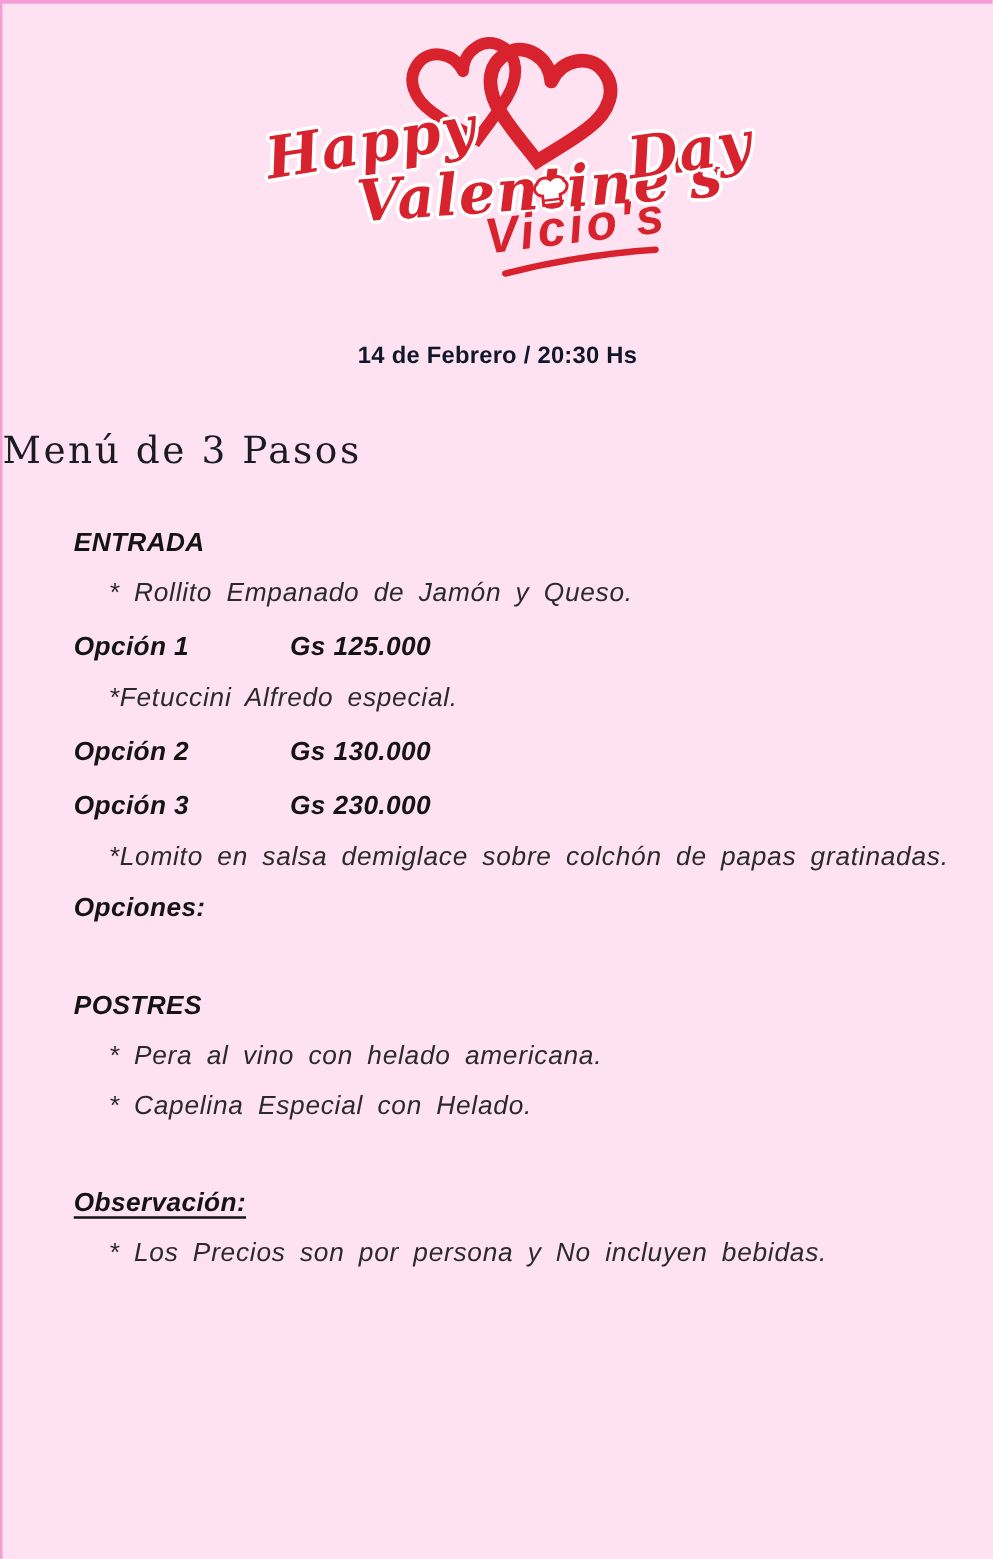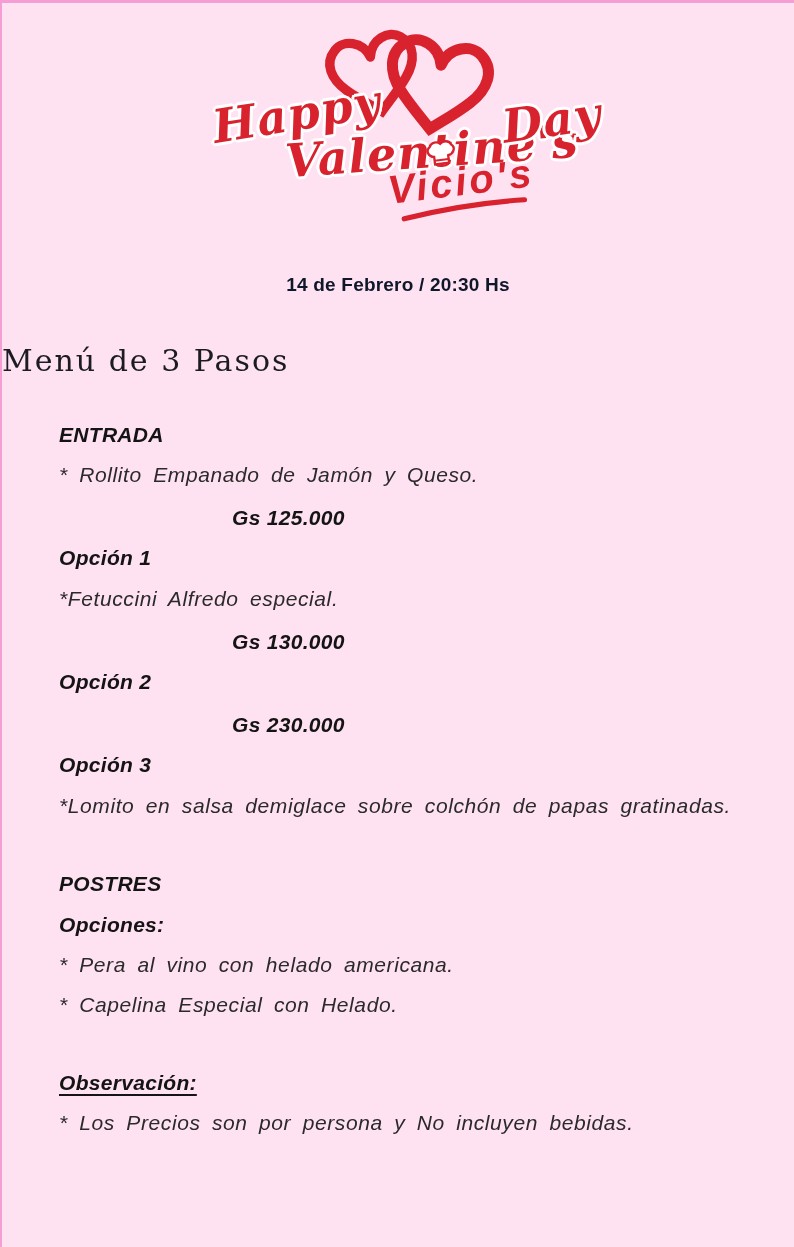--- a/index.html
+++ b/index.html
@@ -98,27 +98,28 @@
     letter-spacing: 0.3px;
   }
   .item {
     font-style: italic;
     font-size: 21px;
     color: #2a2a2a;
     letter-spacing: 0.6px;
     word-spacing: 5px;
     margin-top: 16px;
     white-space: nowrap;
+    margin-left: 28px;
   }
   .gap-section { margin-top: 54px; }
   .option-row {
     display: flex;
     margin-top: 19px;
   }
-  .option-label { width: 173px; margin-top: 40px; }
+  .option-label { width: 173px; }
   .option-dish  { margin-top: 17px; }
   .postres-sub  { margin-top: 17px; }
   .obs-heading  {
     text-decoration: underline;
     text-decoration-thickness: 2px;
     text-underline-offset: 4px;
   }
 </style>
 </head>
 <body>
@@ -166,21 +167,21 @@
     <div class="heading option-label">Opción 2</div>
     <div class="heading">Gs 130.000</div>
   </div>
 
   <div class="option-row gap-section">
     <div class="heading option-label">Opción 3</div>
     <div class="heading">Gs 230.000</div>
   </div>
   <div class="item option-dish">*Lomito en salsa demiglace sobre colchón de papas gratinadas.</div>
 
+  <div class="heading postres-sub">Opciones:</div>
   <div class="heading gap-section">POSTRES</div>
-  <div class="heading postres-sub">Opciones:</div>
   <div class="item">* Pera al vino con helado americana.</div>
   <div class="item">* Capelina Especial con Helado.</div>
 
   <div class="heading obs-heading gap-section">Observación:</div>
   <div class="item">* Los Precios son por persona y No incluyen bebidas.</div>
 
 </div>
 
 </body></html>

